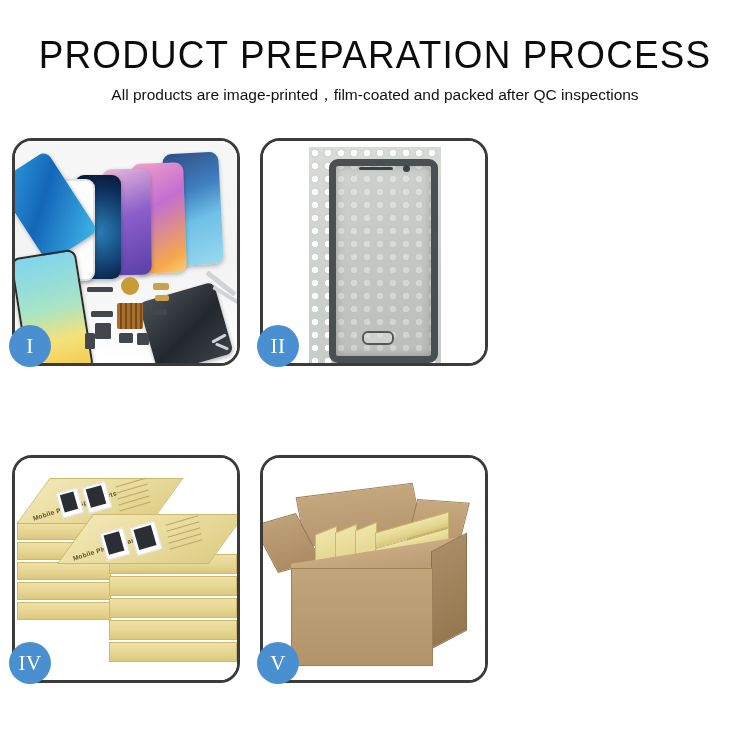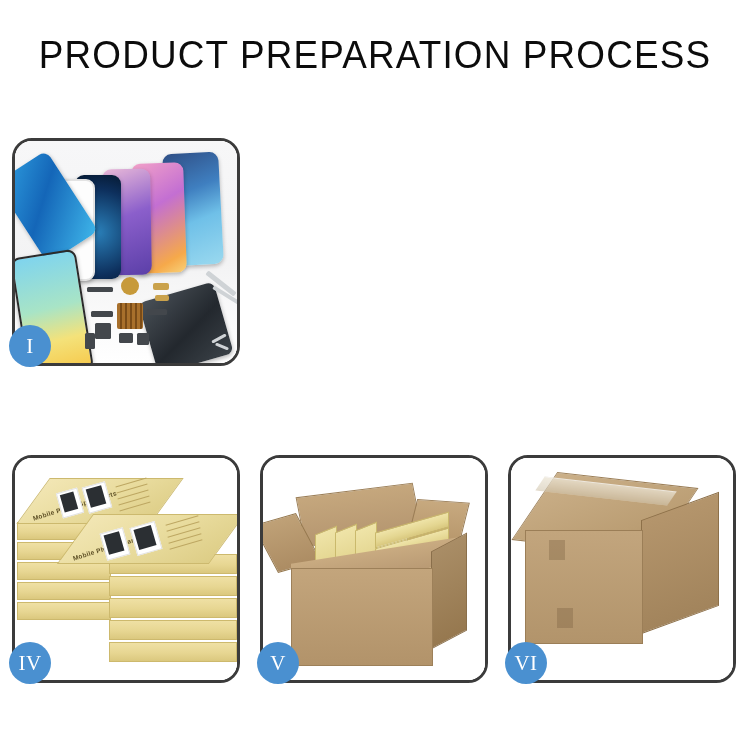--- a/index.html
+++ b/index.html
@@ -319,20 +319,21 @@
     background: rgba(120,95,62,0.35);
   }
 </style>
 </head>
 <body>
 
 <div class="page">
 
   <div class="header">
     <div class="title">PRODUCT PREPARATION PROCESS</div>
+    <div class="subtitle">All products are image-printed，film-coated and packed after QC inspections</div>
   </div>
 
   <div class="grid">
 
     <div class="panel c1 r1">
       <div class="inner">
         <div class="collage">
           <div class="ph a"></div>
           <div class="ph b"></div>
           <div class="ph c"></div>
@@ -355,20 +356,32 @@
           <div class="chip" style="left:70px;top:192px;width:10px;height:16px;"></div>
           <div class="chip tool" style="left:188px;top:140px;width:36px;height:5px;transform:rotate(38deg);"></div>
           <div class="chip tool" style="left:196px;top:152px;width:30px;height:4px;transform:rotate(32deg);"></div>
           <div class="chip tool" style="left:196px;top:196px;width:16px;height:3px;transform:rotate(-28deg);"></div>
           <div class="chip tool" style="left:200px;top:204px;width:14px;height:3px;transform:rotate(22deg);"></div>
         </div>
       </div>
       <div class="badge">I</div>
     </div>
 
+    <div class="panel c2 r1">
+      <div class="inner">
+        <div class="p2bg">
+          <div class="bubblewrap"></div>
+          <div class="glassframe"></div>
+          <div class="speaker"></div>
+          <div class="cam2"></div>
+          <div class="homebtn"></div>
+        </div>
+      </div>
+      <div class="badge">II</div>
+    </div>
 
 
     <div class="panel c1 r2">
       <div class="inner">
         <div class="p4bg">
 
           <div class="stackbox" style="left:2px;top:64px;width:92px;height:16px;"></div>
           <div class="stackbox" style="left:2px;top:84px;width:92px;height:16px;"></div>
           <div class="stackbox" style="left:2px;top:104px;width:92px;height:16px;"></div>
           <div class="stackbox" style="left:2px;top:124px;width:92px;height:16px;"></div>
@@ -424,28 +437,15 @@
           <div class="ybox" style="left:112px;top:112px;width:72px;height:14px;transform:skewY(-16deg);"></div>
 
           <div class="cartonRimV"></div>
           <div class="cartonSideV"></div>
           <div class="cartonFrontV"></div>
         </div>
       </div>
       <div class="badge">V</div>
     </div>
 
-    <div class="panel c3 r2">
-      <div class="inner">
-        <div class="p6bg">
-          <div class="c6top"></div>
-          <div class="c6tape"></div>
-          <div class="c6side"></div>
-          <div class="c6front"></div>
-          <div class="c6tab" style="left:38px;top:82px;"></div>
-          <div class="c6tab" style="left:46px;top:150px;"></div>
-        </div>
-      </div>
-      <div class="badge">VI</div>
-    </div>
 
   </div>
 </div>
 
 </body></html>

